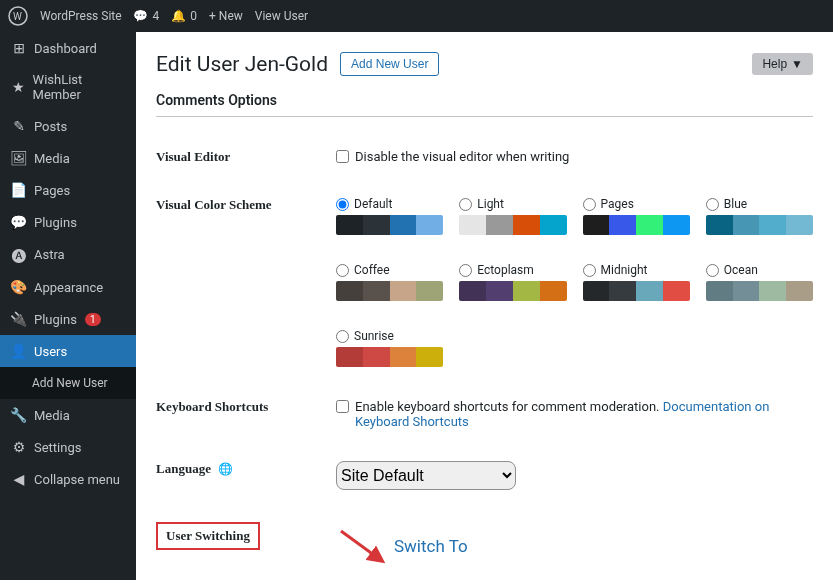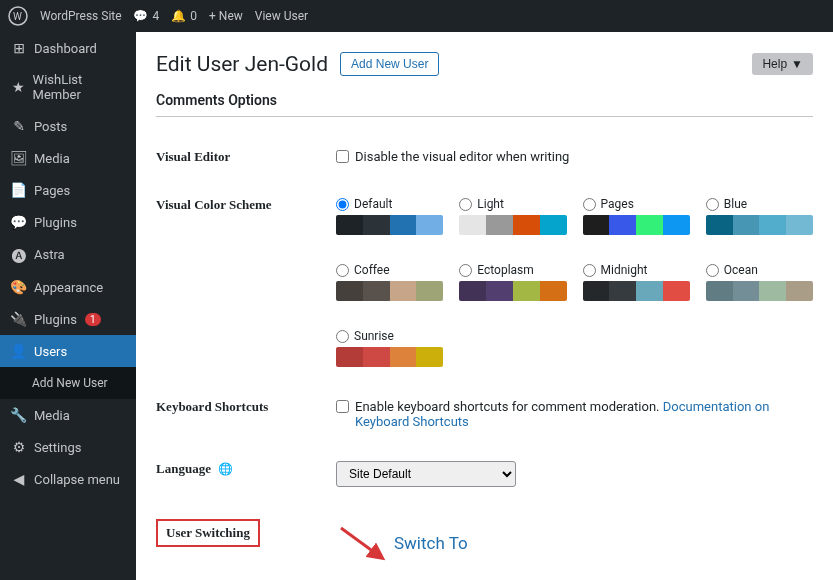--- a/index.html
+++ b/index.html
@@ -187,24 +187,24 @@
     .checkbox-row input[type=checkbox] { margin-top: 1px; }
     .link { color: #2271b1; text-decoration: none; }
 
     
     .lang-select {
       display: flex;
       align-items: center;
       gap: 6px;
     }
     .lang-select select {
-      padding: 4px 8px;
+      padding: 4px 0;
       border: 1px solid #8c8f94;
-      border-radius: 3px;
-      font-size: 12px;
+      border-radius: 8px;
+      font-size: 16px;
       min-width: 180px;
     }
 
     
     .arrow-container {
       display: flex;
       align-items: center;
       gap: 8px;
       margin-top: 4px;
     }

